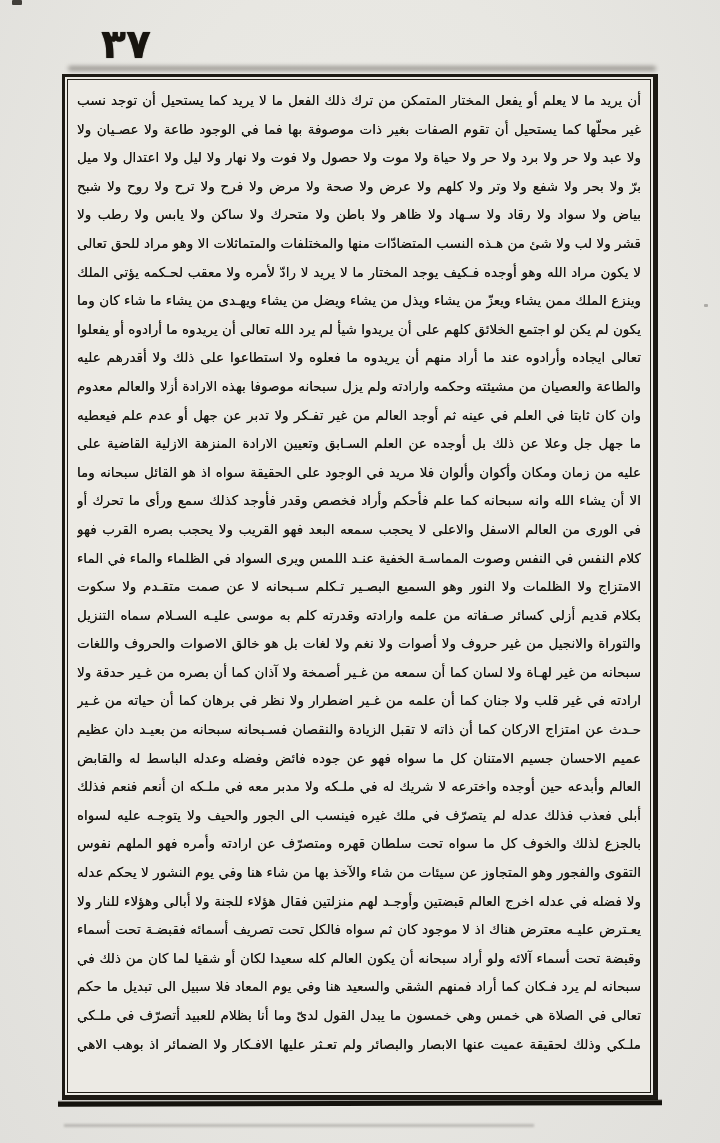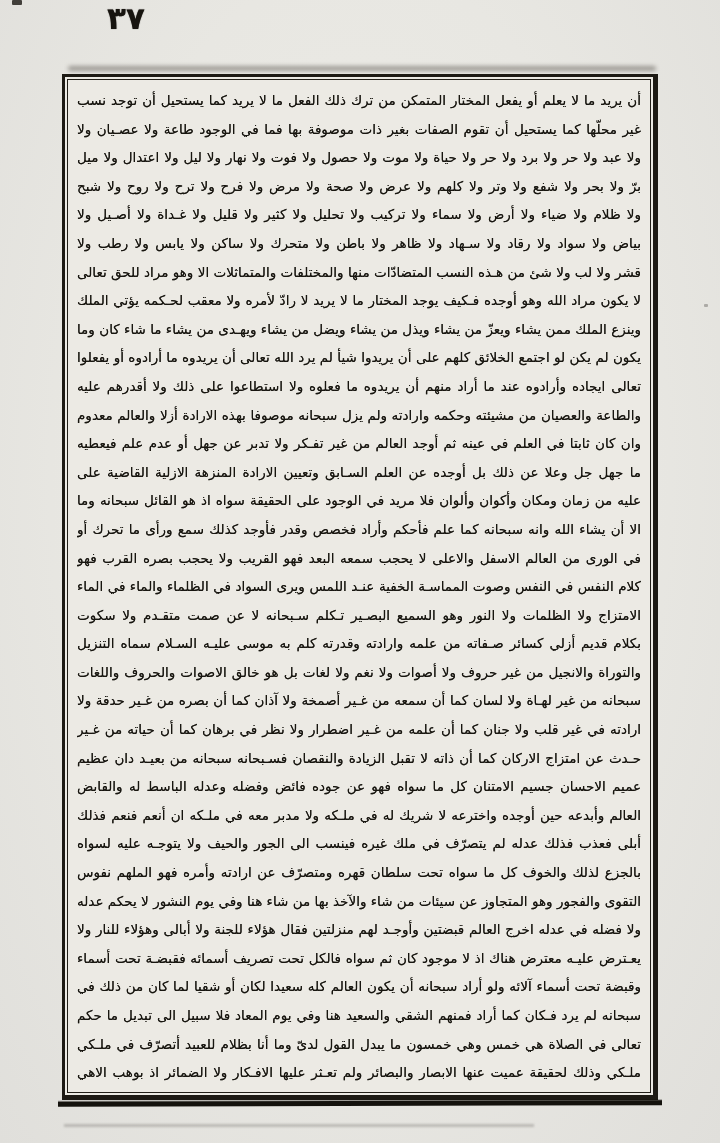--- a/index.html
+++ b/index.html
@@ -7,22 +7,22 @@
     width:720px;height:1143px;overflow:hidden;
     font-family:"DejaVu Sans",sans-serif;
     background:#dcdbd7;
   }
   .page{
     position:relative;width:720px;height:1143px;
     background:radial-gradient(ellipse at 50% 42%, #edecE7 0%, #e8e7e2 55%, #e0dfdb 100%);
   }
   .speck{position:absolute;background:rgba(25,22,18,.8);border-radius:1px;}
   .page-number{
-    position:absolute;top:0;left:98px;width:56px;
-    font-size:31px;font-weight:bold;color:#17140f;
+    position:absolute;top:20px;left:98px;width:56px;
+    font-size:41px;font-weight:bold;color:#17140f;
     text-align:center;letter-spacing:1px;
     text-shadow:0 0 1px rgba(20,16,10,.7);
   }
   .top-smudge{
     position:absolute;top:66px;left:68px;width:588px;height:5px;
     background:rgba(58,52,45,.42);filter:blur(2px);border-radius:3px;
   }
   .frame{
     position:absolute;left:62px;top:74px;width:596px;height:1026px;
     box-sizing:border-box;
@@ -75,21 +75,20 @@
 
   <div class="top-smudge"></div>
 
   <div class="frame">
     <div class="frame-inner">
       <div class="text-block">
           <div class="text-line">أن يريد ما لا يعلم أو يفعل المختار المتمكن من ترك ذلك الفعل ما لا يريد كما يستحيل أن توجد نسب هـذه الحقائق في</div>
           <div class="text-line">غير محلّها كما يستحيل أن تقوم الصفات بغير ذات موصوفة بها فما في الوجود طاعة ولا عصـيان ولا ربح ولا خسران</div>
           <div class="text-line">ولا عبد ولا حر ولا برد ولا حر ولا حياة ولا موت ولا حصول ولا فوت ولا نهار ولا ليل ولا اعتدال ولا ميل ولا</div>
           <div class="text-line">برّ ولا بحر ولا شفع ولا وتر ولا كلهم ولا عرض ولا صحة ولا مرض ولا فرح ولا ترح ولا روح ولا شبح</div>
-          <div class="text-line">ولا ظلام ولا ضياء ولا أرض ولا سماء ولا تركيب ولا تحليل ولا كثير ولا قليل ولا غـداة ولا أصـيل ولا</div>
           <div class="text-line">بياض ولا سواد ولا رقاد ولا سـهاد ولا ظاهر ولا باطن ولا متحرك ولا ساكن ولا يابس ولا رطب ولا</div>
           <div class="text-line">قشر ولا لب ولا شئ من هـذه النسب المتضادّات منها والمختلفات والمتماثلات الا وهو مراد للحق تعالى وكيف</div>
           <div class="text-line">لا يكون مراد الله وهو أوجده فـكيف يوجد المختار ما لا يريد لا رادّ لأمره ولا معقب لحـكمه يؤتي الملك من يشاء</div>
           <div class="text-line">وينزع الملك ممن يشاء ويعزّ من يشاء ويذل من يشاء ويضل من يشاء ويهـدى من يشاء ما شاء كان وما لم يشأ أن</div>
           <div class="text-line">يكون لم يكن لو اجتمع الخلائق كلهم على أن يريدوا شيأ لم يرد الله تعالى أن يريدوه ما أرادوه أو يفعلوا شيأ لم يرد الله</div>
           <div class="text-line">تعالى ايجاده وأرادوه عند ما أراد منهم أن يريدوه ما فعلوه ولا استطاعوا على ذلك ولا أقدرهم عليه فالكفر والايمان ،</div>
           <div class="text-line">والطاعة والعصيان من مشيئته وحكمه وارادته ولم يزل سبحانه موصوفا بهذه الارادة أزلا والعالم معدوم غير موجود</div>
           <div class="text-line">وان كان ثابتا في العلم في عينه ثم أوجد العالم من غير تفـكر ولا تدبر عن جهل أو عدم علم فيعطيه التفـكر والتدبر عـلم</div>
           <div class="text-line">ما جهل جل وعلا عن ذلك بل أوجده عن العلم السـابق وتعيين الارادة المنزهة الازلية القاضية على العالم بمـا أوجـدته</div>
           <div class="text-line">عليه من زمان ومكان وأكوان وألوان فلا مريد في الوجود على الحقيقة سواه اذ هو القائل سبحانه وما تشاؤن</div>

